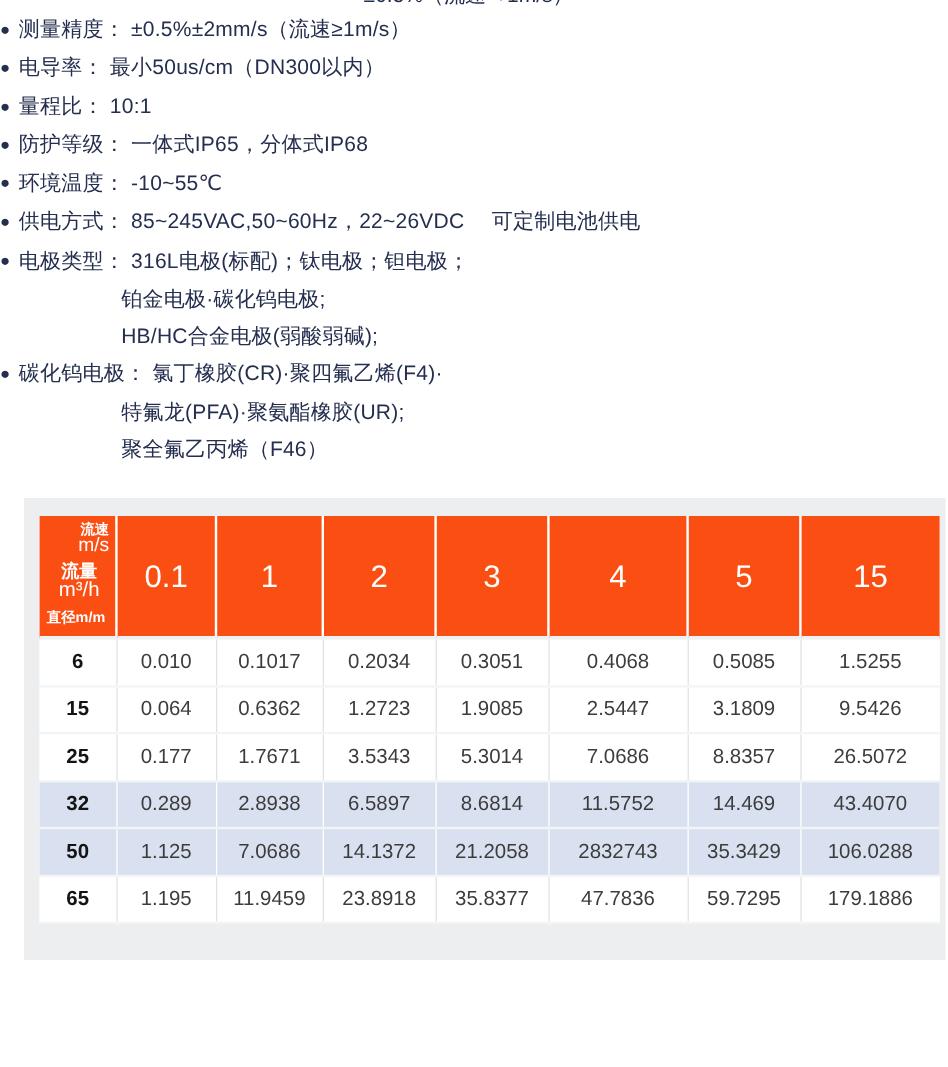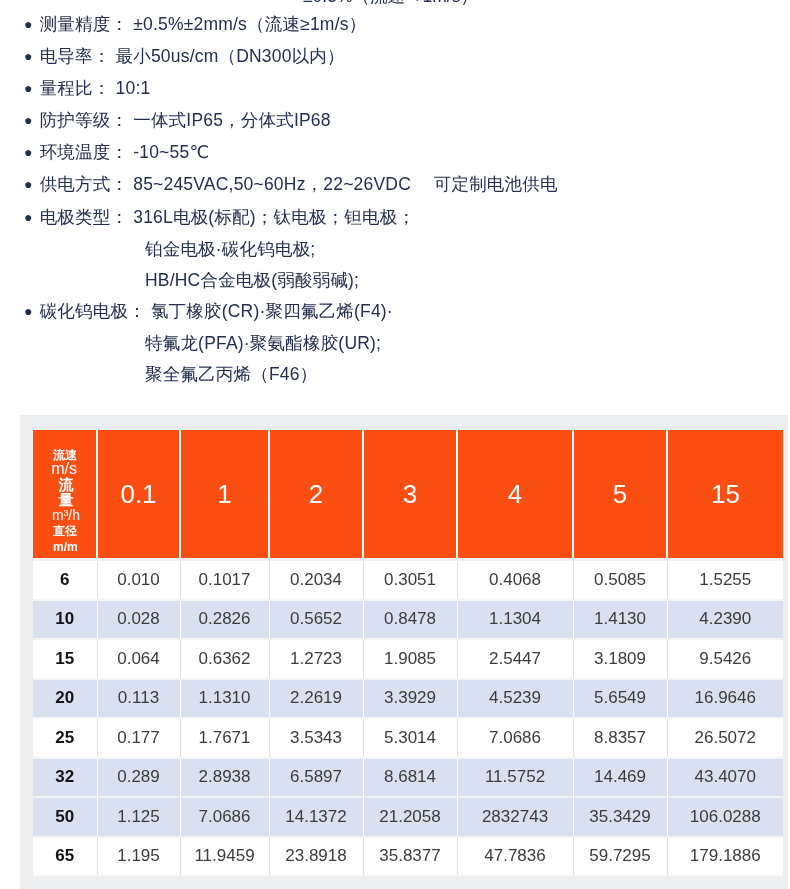--- a/index.html
+++ b/index.html
@@ -15,49 +15,49 @@
     font-family:"Liberation Sans","DejaVu Sans",sans-serif;
   }
   
   .specs{position:relative;padding-top:9px;}
   .ghost-line{
     position:absolute;top:-16px;left:303px;
     font-size:17.5px;color:var(--navy);white-space:nowrap;
   }
   .spec-line{
     line-height:31.1px;font-size:17.5px;color:var(--navy);
-    padding-left:24px;white-space:nowrap;letter-spacing:0.2px;
+    white-space:nowrap;letter-spacing:0.2px;
   }
   .spec-line .bullet{
     font-size:14px;margin-right:7px;position:relative;top:-1px;color:var(--navy);
   }
-  .spec-line.cont{padding-left:101px;margin-left:44px;}
+  .spec-line.cont{padding-left:101px;}
   
   .panel{
     margin:25px 2px 0 20px;width:768px;box-sizing:border-box;
     background:var(--panel);
     padding:15px 5px 30px 13px;
   }
   table.flow{
     border-collapse:collapse;table-layout:fixed;width:750px;background:#ffffff;
   }
   thead th{
     background:var(--orange);color:#ffffff;height:96px;
     border-right:2px solid #ffffff;font-weight:400;
-    font-size:26px;text-align:center;vertical-align:middle;padding:16px;margin-top:41px;
+    font-size:26px;text-align:center;vertical-align:middle;padding:2px;margin-top:41px;
   }
   thead th:last-child{border-right:none;}
   .corner{
     display:flex;flex-direction:column;justify-content:space-between;
     height:96px;box-sizing:border-box;padding:3px 0 5px 0;
   }
   .c-top{align-self:flex-end;text-align:right;font-size:12px;line-height:13px;padding-right:3px;font-weight:bold;}
   .c-top .unit{font-weight:normal;font-size:16px;}
   .c-mid{text-align:center;font-size:15px;line-height:15px;padding-left:3px;font-weight:bold;}
-  .c-mid .unit{font-weight:normal;font-size:14px;}
+  .c-mid .unit{font-weight:normal;font-size:17px;}
   .c-bot{text-align:left;font-size:12px;padding-left:4px;font-weight:bold;}
   tbody td{
     height:37.5px;text-align:center;vertical-align:middle;
     font-size:17px;color:#3c3c3c;
     border-right:1px solid #e0e0e0;border-bottom:2px solid #f3f4f6;
     background:#ffffff;padding:0;
   }
   tbody td:last-child{border-right:none;}
   tbody tr.alt td{background:var(--alt-blue);border-right-color:#ffffff;}
   tbody tr:first-child td{border-top:3px solid #eff1f3;}
@@ -125,49 +125,29 @@
     <tr>
           <td class="diam">6</td>
           <td>0.010</td>
           <td>0.1017</td>
           <td>0.2034</td>
           <td>0.3051</td>
           <td>0.4068</td>
           <td>0.5085</td>
           <td>1.5255</td>
         </tr>
-        <tr class="alt">
-          <td class="diam">10</td>
-          <td>0.028</td>
-          <td>0.2826</td>
-          <td>0.5652</td>
-          <td>0.8478</td>
-          <td>1.1304</td>
-          <td>1.4130</td>
-          <td>4.2390</td>
-        </tr>
         <tr>
           <td class="diam">15</td>
           <td>0.064</td>
           <td>0.6362</td>
           <td>1.2723</td>
           <td>1.9085</td>
           <td>2.5447</td>
           <td>3.1809</td>
           <td>9.5426</td>
-        </tr>
-        <tr class="alt">
-          <td class="diam">20</td>
-          <td>0.113</td>
-          <td>1.1310</td>
-          <td>2.2619</td>
-          <td>3.3929</td>
-          <td>4.5239</td>
-          <td>5.6549</td>
-          <td>16.9646</td>
         </tr>
         <tr>
           <td class="diam">25</td>
           <td>0.177</td>
           <td>1.7671</td>
           <td>3.5343</td>
           <td>5.3014</td>
           <td>7.0686</td>
           <td>8.8357</td>
           <td>26.5072</td>

